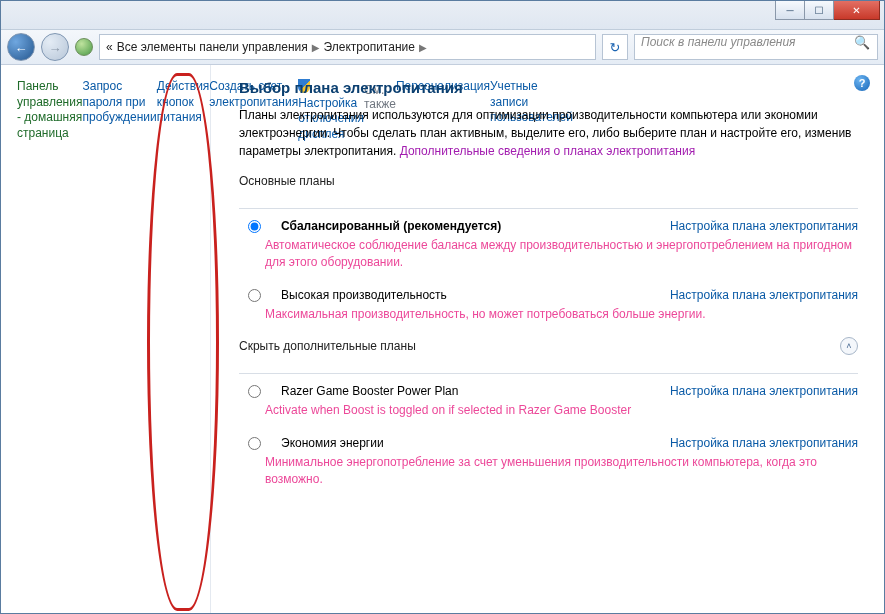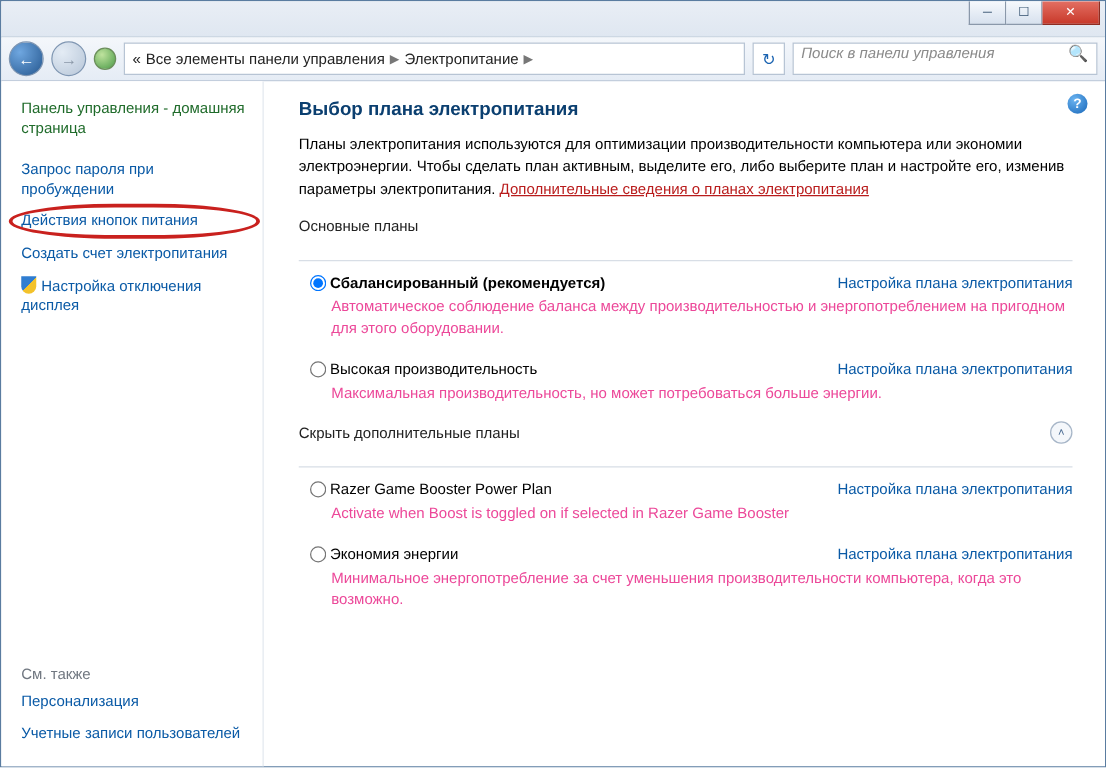--- a/index.html
+++ b/index.html
@@ -12,38 +12,38 @@
 .navbar{height:34px;background:linear-gradient(#f4f7fb,#e5ecf5);border-bottom:1px solid #c3cedd;display:flex;align-items:center;padding:0 6px;gap:6px}
 .navbtn{width:26px;height:26px;border-radius:50%;border:1px solid #7f96b2;background:radial-gradient(circle at 30% 30%,#6fa7e0,#25578f);display:flex;align-items:center;justify-content:center;color:#fff;font-size:13px}
 .navbtn.fwd{background:radial-gradient(circle at 30% 30%,#e4ecf5,#b7c6d8);color:#8a97a7}
 .globe{width:16px;height:16px;border-radius:50%;background:radial-gradient(circle at 35% 30%,#bfe39e,#4a9a47);border:1px solid #6b8e5b}
 .crumbs{flex:1;height:24px;border:1px solid #b7c4d4;background:#fff;display:flex;align-items:center;padding:0 6px;gap:4px;font-size:12px;color:#222}
 .crumbs .sep{color:#777;font-size:10px}
 .refresh{width:24px;height:24px;border:1px solid #b7c4d4;background:#fff;display:flex;align-items:center;justify-content:center;color:#1a63b1;font-size:13px}
 .search{width:230px;height:24px;border:1px solid #b7c4d4;background:#fff;display:flex;align-items:flex-start;padding:0 6px;color:#8a8a8a;font-style:italic;position:relative}
 .search .mag{margin-left:auto;font-style:normal;color:#5b7fb0;font-size:13px}
 .bodyarea{display:flex;height:calc(100% - 28px - 34px)}
-.sidebar{width:210px;background:#fff;border-right:1px solid #e4e9f0;padding:14px 12px 10px 16px;box-sizing:border-box;display:flex;flex-direction:column}
+.sidebar{width:210px;background:#fff;border-right:1px solid #e4e9f0;padding:14px 12px 10px 16px;box-sizing:border-box;display:flex;flex-direction:row}
 .side-home{color:#1f6b2a;font-size:12px;line-height:1.3;margin-bottom:18px}
 .sidelink{color:#0a5aa6;font-size:12px;line-height:1.3;margin-bottom:10px;cursor:pointer}
 .shield{display:inline-block;width:12px;height:14px;margin-right:4px;vertical-align:-2px;background:linear-gradient(135deg,#2f7dd1 50%,#f3c22b 50%);border-radius:0 0 6px 6px}
 .circled{position:relative;display:inline-block}
 .circled::after{content:"";position:absolute;left:-10px;right:-10px;top:-6px;bottom:-6px;border:3px solid #c9211e;border-radius:50%/60%;pointer-events:none}
 .circled .sidelink{margin-bottom:0}
 .spacer{flex:1}
 .seealso{color:#707780;font-size:12px;margin:4px 0 8px}
 .main{flex:1;padding:14px 26px 10px 28px;overflow:auto;position:relative}
 .helpicon{position:absolute;right:14px;top:10px;width:16px;height:16px;border-radius:50%;background:radial-gradient(circle at 35% 30%,#6bb4f1,#1766b8);color:#fff;font-size:11px;display:flex;align-items:center;justify-content:center;font-weight:bold}
 h1{font-size:15px;color:#0b3f70;font-weight:bold;margin:0 0 10px}
 .intro{font-size:12px;line-height:1.5;margin-bottom:14px}
-.link{color:#b91c1c;text-decoration:underline;cursor:pointer}
+.link{color:#a21caf;cursor:pointer}
 .section-h{font-size:12px;color:#222;margin:8px 0 10px;border-bottom:1px solid #d8dee6;padding-bottom:20px;position:relative}
 .collapse{position:absolute;right:0;top:-2px;border:1px solid #a7b6c8;border-radius:50%;width:16px;height:16px;display:flex;align-items:center;justify-content:center;font-size:9px;background:#f4f7fb;color:#4a6b93}
 .plan{margin:0 0 16px 4px}
-.plan-row{display:flex;align-items:flex-end;gap:0}
+.plan-row{display:flex;align-items:flex-end;gap:17px}
 .radio{margin-top:1px}
 .plan-name{font-size:12px}
 .plan-link{margin-left:auto;color:#0a5aa6;font-size:12px;cursor:pointer}
 .plan-desc{font-size:12px;color:#ec4899;margin:4px 0 0 22px;line-height:1.45}
 </style>
 </head>
 <body>
 
 <div class="window">
 

